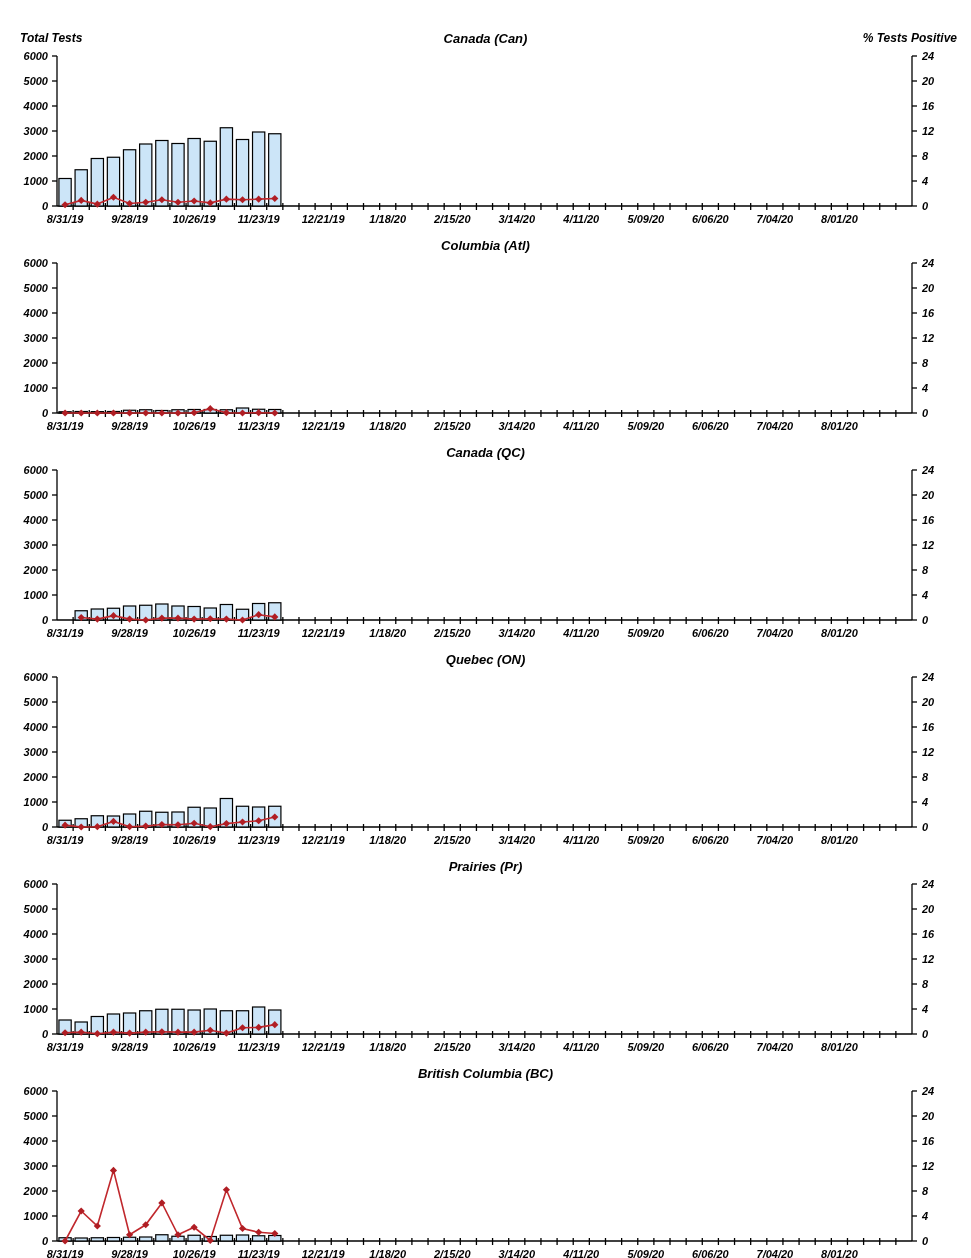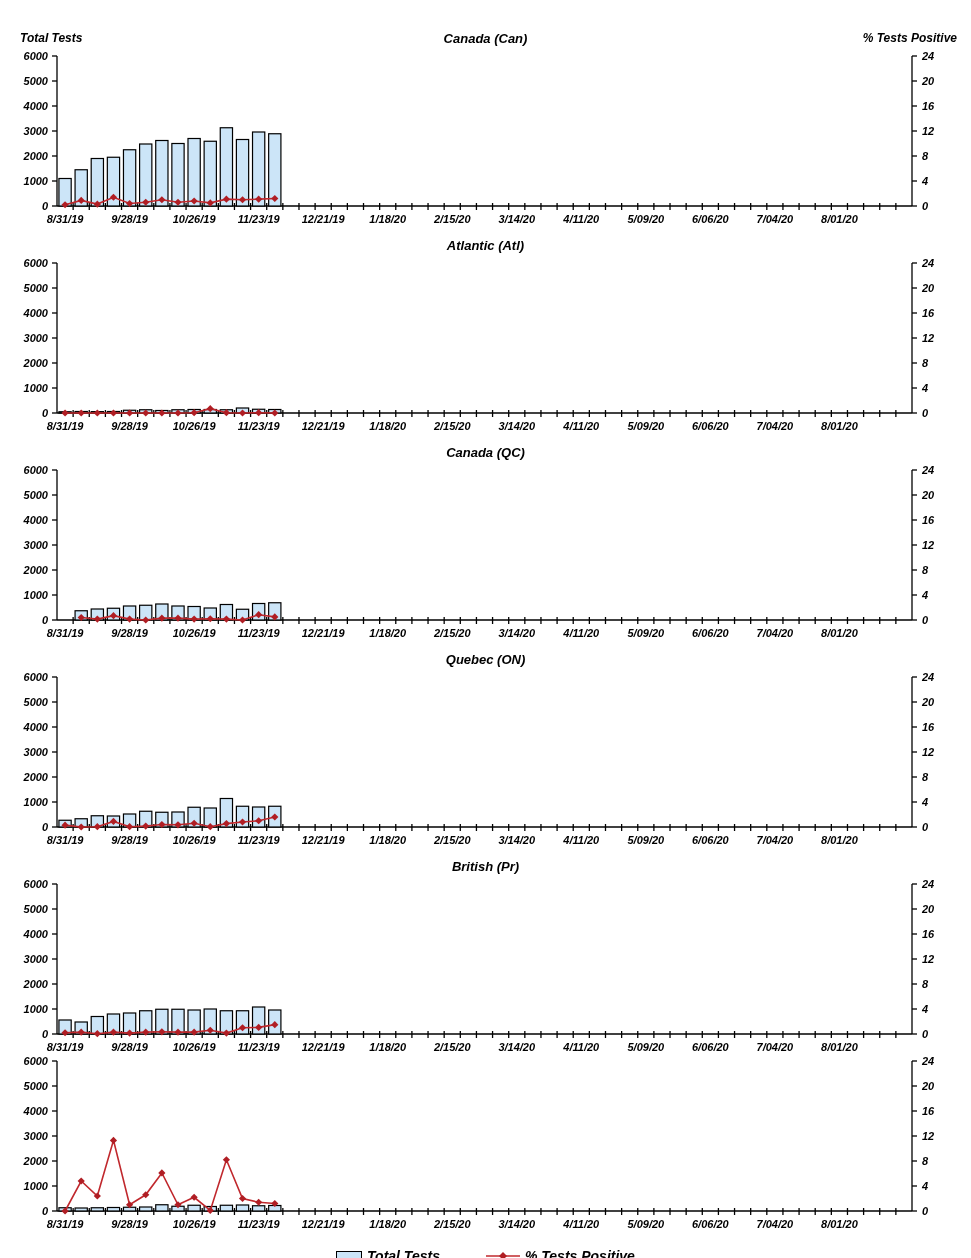--- a/index.html
+++ b/index.html
@@ -213,21 +213,21 @@
             <path d="M242.51886792452828 146.15 L246.11886792452827 149.75 L242.51886792452828 153.35 L238.91886792452829 149.75 Z" fill="#B01E24"></path>
             <path d="M258.6509433962264 145.525 L262.25094339622643 149.125 L258.6509433962264 152.725 L255.05094339622642 149.125 Z" fill="#B01E24"></path>
             <path d="M274.7830188679245 144.9 L278.38301886792453 148.5 L274.7830188679245 152.1 L271.1830188679245 148.5 Z" fill="#B01E24"></path>
           </g>
         </svg>
     </section>
 
     <section class="panel">
       <div class="panel-header">
         <span class="axis-label left"></span>
-        <h2 class="panel-title">Atlantic (Atl)</h2>
+        <h2 class="panel-title">Columbia (Atl)</h2>
         <span class="axis-label right"></span>
       </div>
       <svg class="plot" xmlns="http://www.w3.org/2000/svg" width="971" height="177" viewBox="0 0 971 177">
           <g stroke="#000000" stroke-width="1.3">
             <line x1="57" y1="6" x2="57" y2="156"></line>
             <line x1="912" y1="6" x2="912" y2="156"></line>
             <line x1="57" y1="156" x2="912" y2="156"></line>
             <line x1="52" y1="156" x2="57" y2="156"></line>
             <line x1="52" y1="131" x2="57" y2="131"></line>
             <line x1="52" y1="106" x2="57" y2="106"></line>
@@ -640,21 +640,21 @@
             <path d="M242.51886792452828 147.4 L246.11886792452827 151 L242.51886792452828 154.6 L238.91886792452829 151 Z" fill="#B01E24"></path>
             <path d="M258.6509433962264 146.15 L262.25094339622643 149.75 L258.6509433962264 153.35 L255.05094339622642 149.75 Z" fill="#B01E24"></path>
             <path d="M274.7830188679245 142.4 L278.38301886792453 146 L274.7830188679245 149.6 L271.1830188679245 146 Z" fill="#B01E24"></path>
           </g>
         </svg>
     </section>
 
     <section class="panel">
       <div class="panel-header">
         <span class="axis-label left"></span>
-        <h2 class="panel-title">British (Pr)</h2>
+        <h2 class="panel-title">Prairies (Pr)</h2>
         <span class="axis-label right"></span>
       </div>
       <svg class="plot" xmlns="http://www.w3.org/2000/svg" width="971" height="177" viewBox="0 0 971 177">
           <g stroke="#000000" stroke-width="1.3">
             <line x1="57" y1="6" x2="57" y2="156"></line>
             <line x1="912" y1="6" x2="912" y2="156"></line>
             <line x1="57" y1="156" x2="912" y2="156"></line>
             <line x1="52" y1="156" x2="57" y2="156"></line>
             <line x1="52" y1="131" x2="57" y2="131"></line>
             <line x1="52" y1="106" x2="57" y2="106"></line>
@@ -781,20 +781,25 @@
             <path d="M210.25471698113208 148.65 L213.85471698113207 152.25 L210.25471698113208 155.85 L206.65471698113208 152.25 Z" fill="#B01E24"></path>
             <path d="M226.38679245283018 151.4625 L229.98679245283017 155.0625 L226.38679245283018 158.6625 L222.78679245283018 155.0625 Z" fill="#B01E24"></path>
             <path d="M242.51886792452828 146.15 L246.11886792452827 149.75 L242.51886792452828 153.35 L238.91886792452829 149.75 Z" fill="#B01E24"></path>
             <path d="M258.6509433962264 145.8375 L262.25094339622643 149.4375 L258.6509433962264 153.0375 L255.05094339622642 149.4375 Z" fill="#B01E24"></path>
             <path d="M274.7830188679245 143.025 L278.38301886792453 146.625 L274.7830188679245 150.225 L271.1830188679245 146.625 Z" fill="#B01E24"></path>
           </g>
         </svg>
     </section>
 
     <section class="panel">
+      <div class="panel-header">
+        <span class="axis-label left"></span>
+        <h2 class="panel-title">British Columbia (BC)</h2>
+        <span class="axis-label right"></span>
+      </div>
       <svg class="plot" xmlns="http://www.w3.org/2000/svg" width="971" height="177" viewBox="0 0 971 177">
           <g stroke="#000000" stroke-width="1.3">
             <line x1="57" y1="6" x2="57" y2="156"></line>
             <line x1="912" y1="6" x2="912" y2="156"></line>
             <line x1="57" y1="156" x2="912" y2="156"></line>
             <line x1="52" y1="156" x2="57" y2="156"></line>
             <line x1="52" y1="131" x2="57" y2="131"></line>
             <line x1="52" y1="106" x2="57" y2="106"></line>
             <line x1="52" y1="81" x2="57" y2="81"></line>
             <line x1="52" y1="56" x2="57" y2="56"></line>

